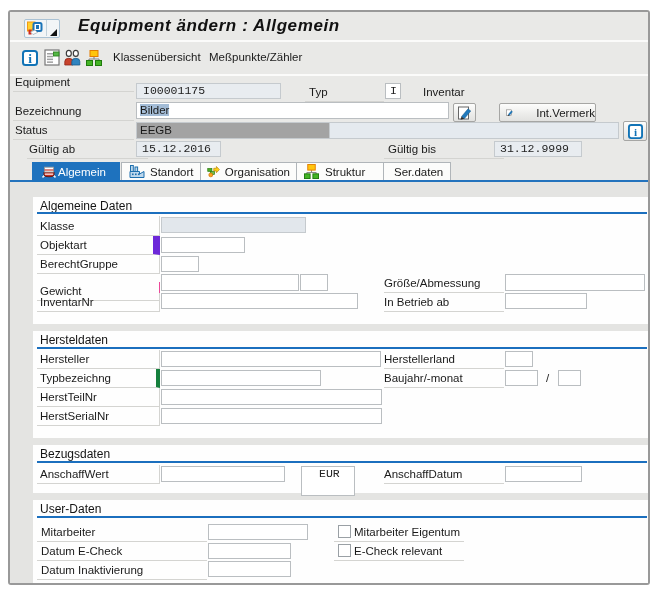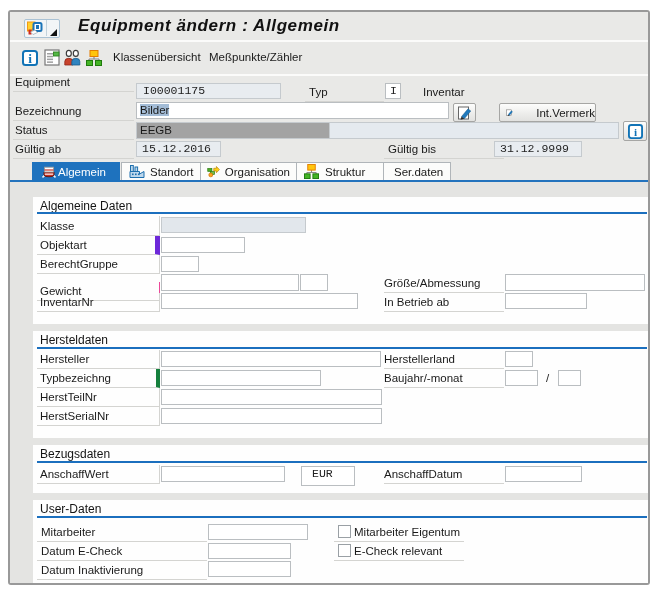--- a/index.html
+++ b/index.html
@@ -94,21 +94,21 @@
 <div class="ab cell lbl" style="left:13px;top:121px;width:121px;height:19px;line-height:19px;padding-left:2px">Status</div>
 <div class="ab fld ro" style="left:136px;top:122px;width:194px;height:17px;background:#a3a3a3;line-height:15px">EEGB</div>
 <div class="ab fld ro" style="left:329px;top:122px;width:290px;height:17px;background:#e5eaef"></div>
 <div class="ab btn" style="left:623px;top:121px;width:24px;height:20px">
   <svg width="15" height="15" viewBox="0 0 16 16">
     <rect x="1" y="1" width="14" height="14" rx="2.5" fill="#fff" stroke="#1173b6" stroke-width="2"></rect>
     <text x="8" y="12.5" font-family="Liberation Serif,serif" font-weight="bold" font-size="12" fill="#1173b6" text-anchor="middle">i</text>
   </svg>
 </div>
 
-<div class="ab cell lbl" style="left:13px;top:140px;width:121px;height:19px;line-height:19px;padding-left:2px">Gültig ab</div>
+<div class="ab cell lbl" style="left:27px;top:140px;width:121px;height:19px;line-height:19px;padding-left:2px">Gültig ab</div>
 <div class="ab fld ro mono" style="left:136px;top:141px;width:85px;height:16px;padding-left:5px">15.12.2016</div>
 <div class="ab cell lbl" style="left:384px;top:140px;width:120px;height:19px;line-height:19px;padding-left:4px">Gültig bis</div>
 <div class="ab fld ro mono" style="left:494px;top:141px;width:88px;height:16px;padding-left:5px">31.12.9999</div>
 
 <div class="ab" style="left:10px;top:180px;width:638px;height:2px;background:#2473bd"></div>
 <div class="ab" style="left:32px;top:162px;width:88px;height:20px;background:#1e72be;color:#fff;display:flex;align-items:center;padding-left:10px;font-size:11.5px">
   <svg width="14" height="13" viewBox="0 0 14 13" style="margin-right:2px">
     <path d="M2.5 9.5 l-2 2 M11.5 9.5 l2 2" stroke="#f4f4f4" stroke-width="1.6"></path>
     <path d="M2 6 h10 v2.8 q0 2 -5 2 q-5 0 -5 -2 z" fill="#c43326" stroke="#5e120b" stroke-width="0.9"></path>
     <rect x="2.5" y="1.2" width="9" height="4.8" fill="#fff" stroke="#9a9a9a" stroke-width="0.9"></rect>
@@ -151,21 +151,21 @@
 <div class="ab" style="left:10px;top:182px;width:638px;height:401px;background:#e4e4e2"></div>
 <div class="ab panel" style="top:197px;height:127px"></div>
 <div class="ab panel" style="top:331px;height:107px"></div>
 <div class="ab panel" style="top:445px;height:48px"></div>
 <div class="ab panel" style="top:500px;height:83px"></div>
 
 <div class="ab sect" style="left:40px;top:199px">Algemeine Daten</div>
 <div class="ab bline" style="top:212px"></div>
 <div class="ab cell lbl" style="left:37px;top:216px;width:123px;height:20px;line-height:20px;padding-left:3px;border-right:1px solid #d4d4d1">Klasse</div>
 <div class="ab fld ro" style="left:161px;top:217px;width:145px;height:16px;background:#e2e7ec"></div>
-<div class="ab cell lbl" style="left:37px;top:236px;width:123px;height:19px;line-height:19px;padding-left:3px;border-right:5px solid #6d28d9">Objektart</div>
+<div class="ab cell lbl" style="left:37px;top:236px;width:123px;height:19px;line-height:19px;padding-left:3px;border-right:7px solid #6d28d9">Objektart</div>
 <div class="ab fld" style="left:161px;top:237px;width:84px;height:16px"></div>
 <div class="ab cell lbl" style="left:37px;top:255px;width:123px;height:19px;line-height:19px;padding-left:3px;border-right:1px solid #d4d4d1">BerechtGruppe</div>
 <div class="ab fld" style="left:161px;top:256px;width:38px;height:16px"></div>
 <div class="ab cell lbl" style="left:37px;top:282px;width:123px;height:19px;line-height:19px;padding-left:3px;border-right:1px solid #ec4899">Gewicht</div>
 <div class="ab fld" style="left:161px;top:274px;width:138px;height:17px"></div>
 <div class="ab fld" style="left:300px;top:274px;width:28px;height:17px"></div>
 <div class="ab cell lbl" style="left:37px;top:293px;width:123px;height:19px;line-height:19px;padding-left:3px;border-right:1px solid #d4d4d1">InventarNr</div>
 <div class="ab fld" style="left:161px;top:293px;width:197px;height:16px"></div>
 <div class="ab cell lbl" style="left:384px;top:274px;width:120px;height:19px;line-height:19px">Größe/Abmessung</div>
 <div class="ab fld" style="left:505px;top:274px;width:140px;height:17px"></div>
@@ -186,21 +186,21 @@
 <div class="ab fld" style="left:558px;top:370px;width:23px;height:16px"></div>
 <div class="ab cell lbl" style="left:37px;top:388px;width:123px;height:19px;line-height:19px;padding-left:3px;border-right:1px solid #d4d4d1">HerstTeilNr</div>
 <div class="ab fld" style="left:161px;top:389px;width:221px;height:16px"></div>
 <div class="ab cell lbl" style="left:37px;top:407px;width:123px;height:19px;line-height:19px;padding-left:3px;border-right:1px solid #d4d4d1">HerstSerialNr</div>
 <div class="ab fld" style="left:161px;top:408px;width:221px;height:16px"></div>
 
 <div class="ab sect" style="left:40px;top:447px">Bezugsdaten</div>
 <div class="ab bline" style="top:461px"></div>
 <div class="ab cell lbl" style="left:37px;top:465px;width:123px;height:19px;line-height:19px;padding-left:3px;border-right:1px solid #d4d4d1">AnschaffWert</div>
 <div class="ab fld" style="left:161px;top:466px;width:124px;height:16px"></div>
-<div class="ab fld mono" style="left:301px;top:466px;width:54px;height:20px;padding-left:10px">EUR</div>
+<div class="ab fld mono" style="left:301px;top:466px;width:54px;height:30px;padding-left:17px">EUR</div>
 <div class="ab cell lbl" style="left:384px;top:465px;width:120px;height:19px;line-height:19px">AnschaffDatum</div>
 <div class="ab fld" style="left:505px;top:466px;width:77px;height:16px"></div>
 
 <div class="ab sect" style="left:40px;top:502px">User-Daten</div>
 <div class="ab bline" style="top:516px"></div>
 <div class="ab cell lbl" style="left:37px;top:523px;width:170px;height:19px;line-height:19px;padding-left:4px">Mitarbeiter</div>
 <div class="ab fld" style="left:208px;top:524px;width:100px;height:16px"></div>
 <div class="ab cb" style="left:338px;top:525px"></div>
 <div class="ab cell lbl" style="left:334px;top:523px;width:130px;height:19px;line-height:19px;padding-left:20px">Mitarbeiter Eigentum</div>
 <div class="ab cell lbl" style="left:37px;top:542px;width:170px;height:19px;line-height:19px;padding-left:4px">Datum E-Check</div>

